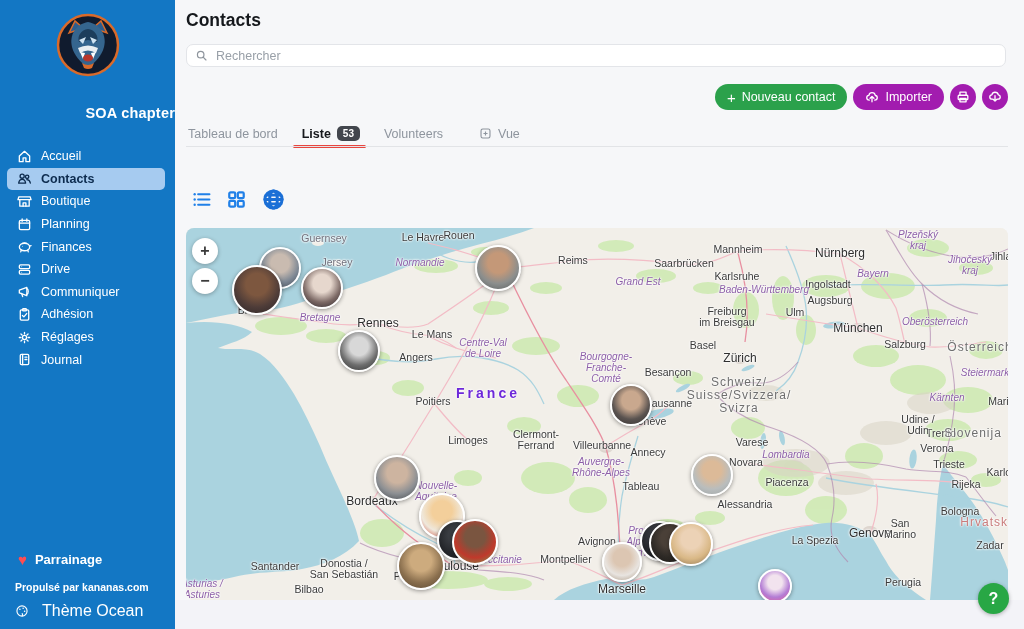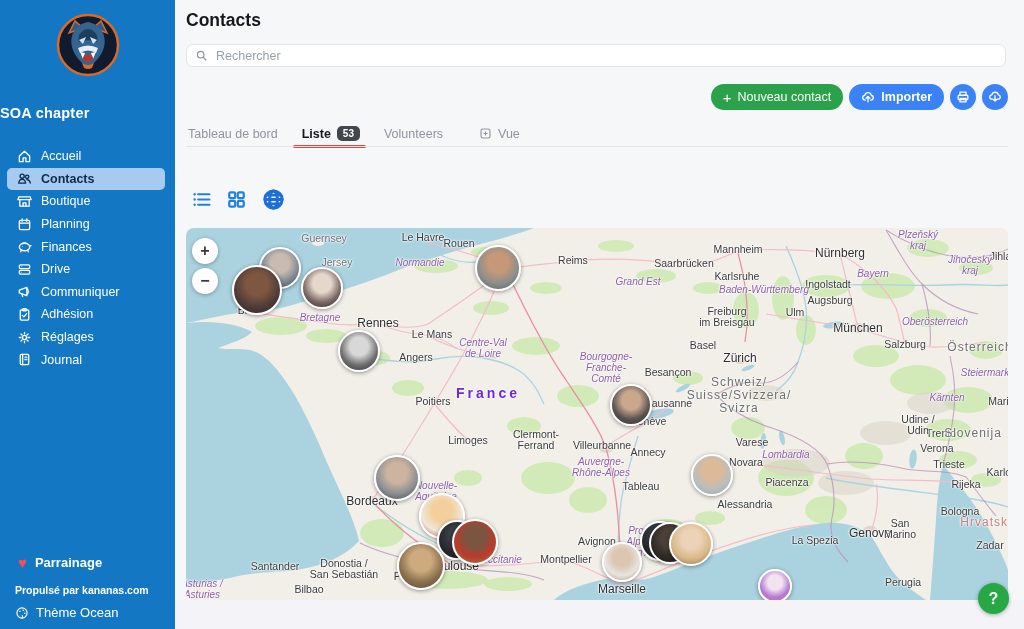--- a/index.html
+++ b/index.html
@@ -3,33 +3,33 @@
 <meta charset="utf-8">
 <style>
   html,body{margin:0;padding:0;width:1024px;height:629px;overflow:hidden;
     font-family:"Liberation Sans",sans-serif;background:#f6f7f9;}
   *{box-sizing:border-box;}
   .app{position:absolute;inset:0;width:1024px;height:629px;}
 
   
   .sidebar{position:absolute;left:0;top:0;width:175px;height:629px;background:#1377c4;color:#fff;}
   .logo{width:64px;height:64px;margin:13px auto 6px;cursor:pointer;}
-  .org-name{text-align:left;font-size:14.5px;font-weight:700;letter-spacing:.2px;margin-top:28px;}
+  .org-name{text-align:right;font-size:14.5px;font-weight:700;letter-spacing:.2px;margin-top:28px;}
   #side-menu{margin-top:24px;}
   .side-item{height:22.6px;display:flex;align-items:center;gap:9px;padding-left:17px;
     font-size:12.5px;cursor:pointer;white-space:nowrap;}
   .side-item .sicon{width:15px;height:15px;display:flex;align-items:center;}
   .side-item .sicon svg{width:15px;height:15px;stroke:currentColor;fill:none;stroke-width:1.4;stroke-linecap:round;stroke-linejoin:round;}
   .side-item.active{background:#a6cbf0;color:#0c2b4e;font-weight:700;border-radius:5px;
     margin:0 10px 0 7px;padding-left:10px;}
   .side-footer{position:absolute;bottom:9px;left:0;right:0;}
   .parrainage{display:flex;align-items:center;gap:8px;padding-left:18px;font-size:13px;font-weight:700;margin-bottom:14px;cursor:pointer;}
   .heart{color:#ff4d52;font-size:15px;line-height:1;}
   .powered{padding-left:15px;font-size:10.5px;font-weight:700;margin-bottom:9px;cursor:pointer;}
-  .theme-row{display:flex;align-items:center;gap:7px;padding-left:15px;font-size:13px;cursor:pointer;}
+  .theme-row{display:flex;align-items:center;gap:13px;padding-left:15px;font-size:16px;cursor:pointer;}
   .theme-row svg{width:14px;height:14px;stroke:#fff;fill:none;stroke-width:1.3;}
 
   
   .main{position:absolute;left:175px;top:0;width:849px;height:629px;background:#f6f7f9;}
   .page-title{position:absolute;left:11px;top:10px;font-size:17.5px;font-weight:700;color:#15181c;}
   .top-icons{position:absolute;right:16px;top:6px;display:flex;align-items:center;gap:10px;color:#3c4043;}
   .top-icons svg{width:16px;height:16px;stroke:currentColor;fill:none;stroke-width:1.4;stroke-linecap:round;stroke-linejoin:round;}
   .tiny-avatar{width:18px;height:18px;border-radius:50%;
     background:radial-gradient(circle at 50% 40%, #d9b98a 0 35%, #8a6f4f 70%, #3e3a36 100%);
     border:1px solid #d8dadd;cursor:pointer;}
@@ -42,21 +42,21 @@
   .search-wrap svg{width:13px;height:13px;stroke:#8e959d;fill:none;stroke-width:1.5;stroke-linecap:round;}
   .search-wrap input{border:none;outline:none;flex:1;font-size:12.5px;color:#333;background:transparent;
     font-family:"Liberation Sans",sans-serif;}
   .search-wrap input::placeholder{color:#99a0a8;}
 
   .toolbar{position:absolute;right:16px;top:84px;display:flex;align-items:center;gap:6px;}
   .btn{height:26px;border-radius:13px;color:#fff;font-size:12.5px;display:flex;align-items:center;
     gap:6px;padding:0 12px;cursor:pointer;white-space:nowrap;border:none;}
   .btn svg{width:14px;height:14px;stroke:#fff;fill:none;stroke-width:1.5;stroke-linecap:round;stroke-linejoin:round;}
   .btn-green{background:#2ba14b;}
-  .btn-blue{background:#3b82f6;font-weight:bold;}
+  .btn-blue{background:#a21caf;}
   .btn-round{width:26px;height:26px;border-radius:50%;padding:0;justify-content:center;}
   .plus-glyph{font-size:15px;font-weight:400;line-height:1;}
 
   .tabs{position:absolute;left:13px;top:126px;display:flex;gap:24px;align-items:center;}
   .tab{font-size:12.5px;color:#8e959e;display:flex;align-items:center;gap:6px;cursor:pointer;position:relative;padding-bottom:6px;}
   .tab.active{color:#16181c;font-weight:700;}
   .tab.active::after{content:"";position:absolute;left:-9px;right:-6px;bottom:-1px;height:3px;background:#e8453f;border-radius:2px;}
   .tab .badge{background:#42464d;color:#fff;font-size:10px;font-weight:700;padding:1.5px 6px;border-radius:5px;line-height:1.2;}
   .tab svg{width:13px;height:13px;stroke:currentColor;fill:none;stroke-width:1.4;}
   .tab.tab-vue{margin-left:12px;}
@@ -455,21 +455,21 @@
           <path d="M321,44 C340,84 360,124 380,152 C400,182 414,202 420,220"></path>
           <path d="M420,220 C432,262 433,302 436,354"></path>
           <path d="M187,274 C207,296 237,320 268,338"></path>
           <path d="M552,25 C560,54 564,84 559,114"></path>
         </g>
       </svg>
       <div id="map-layers">
           <div class="mlabel island" style="left: 138px; top: 11px;">Guernsey</div>
           <div class="mlabel island" style="left: 151px; top: 35px;">Jersey</div>
           <div class="mlabel city" style="left: 237px; top: 10px;">Le Havre</div>
-          <div class="mlabel city" style="left: 273px; top: 16px;">Rouen</div>
+          <div class="mlabel city" style="left: 273px; top: 8px;">Rouen</div>
           <div class="mlabel city-lg" style="left: 321px; top: 40px;">Paris</div>
           <div class="mlabel city" style="left: 387px; top: 33px;">Reims</div>
           <div class="mlabel city" style="left: 498px; top: 36px;">Saarbrücken</div>
           <div class="mlabel city" style="left: 552px; top: 22px;">Mannheim</div>
           <div class="mlabel city" style="left: 551px; top: 49px;">Karlsruhe</div>
           <div class="mlabel city-lg" style="left: 654px; top: 25px;">Nürnberg</div>
           <div class="mlabel city" style="left: 642px; top: 57px;">Ingolstadt</div>
           <div class="mlabel city" style="left: 644px; top: 73px;">Augsburg</div>
           <div class="mlabel city" style="left: 609px; top: 85px;">Ulm</div>
           <div class="mlabel city-lg" style="left: 672px; top: 100px;">München</div>

